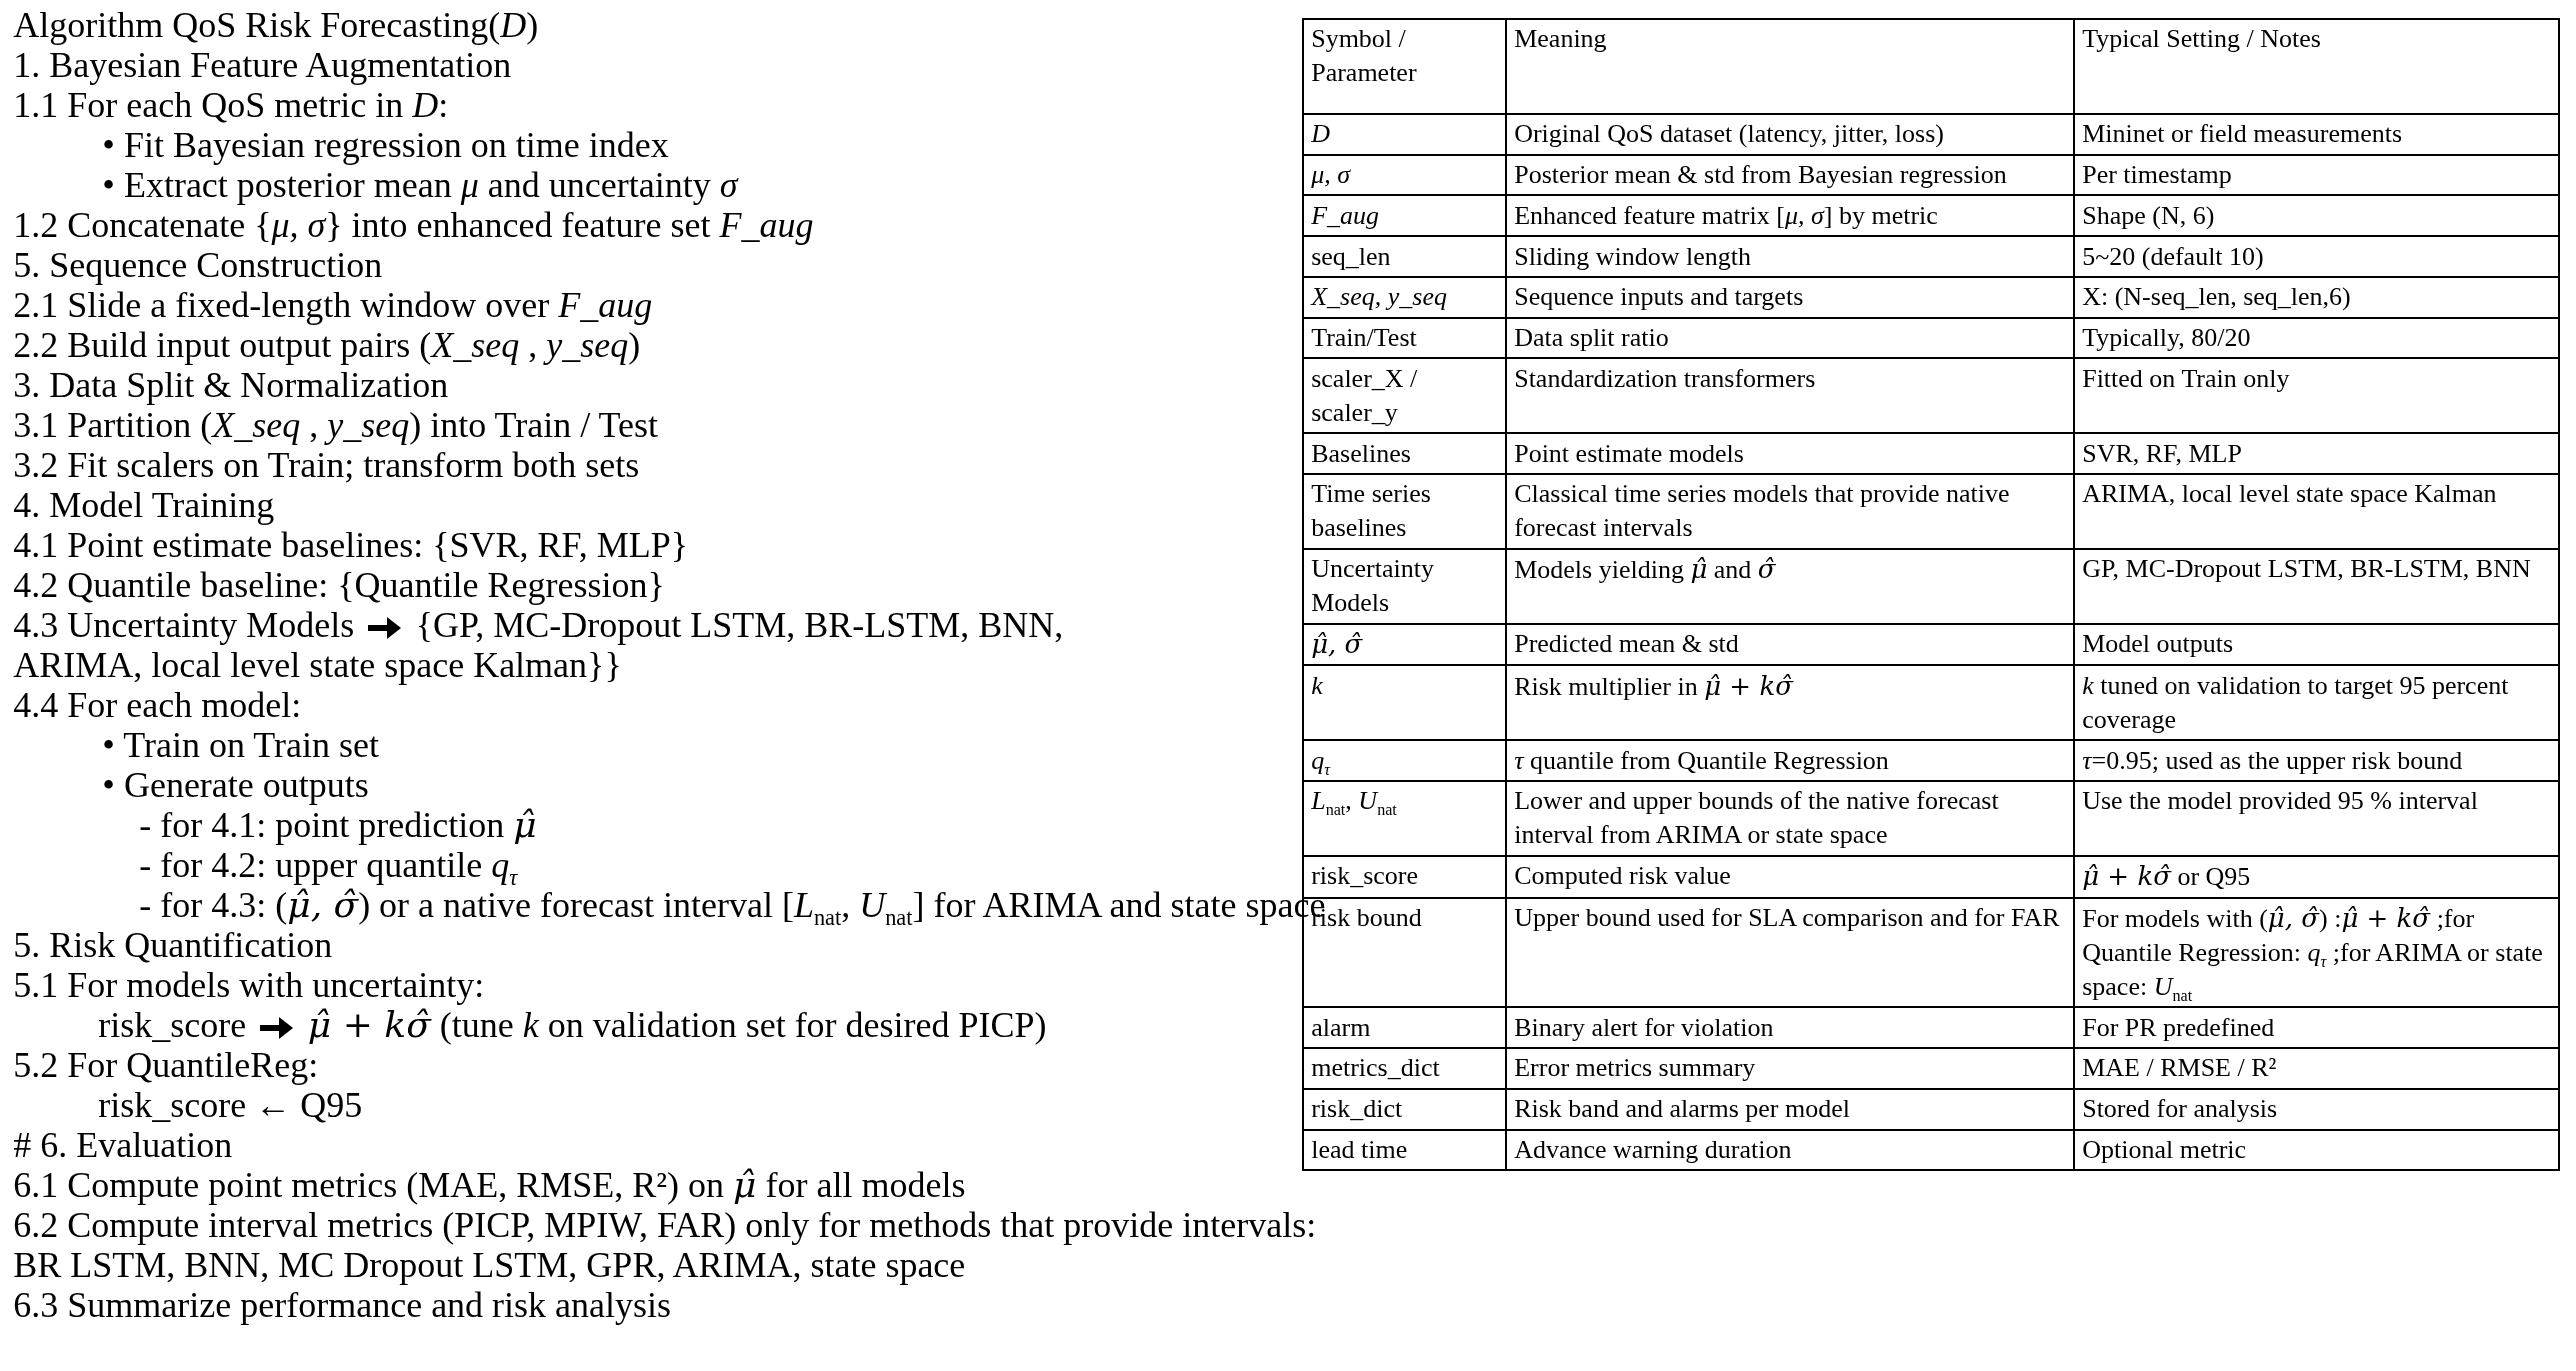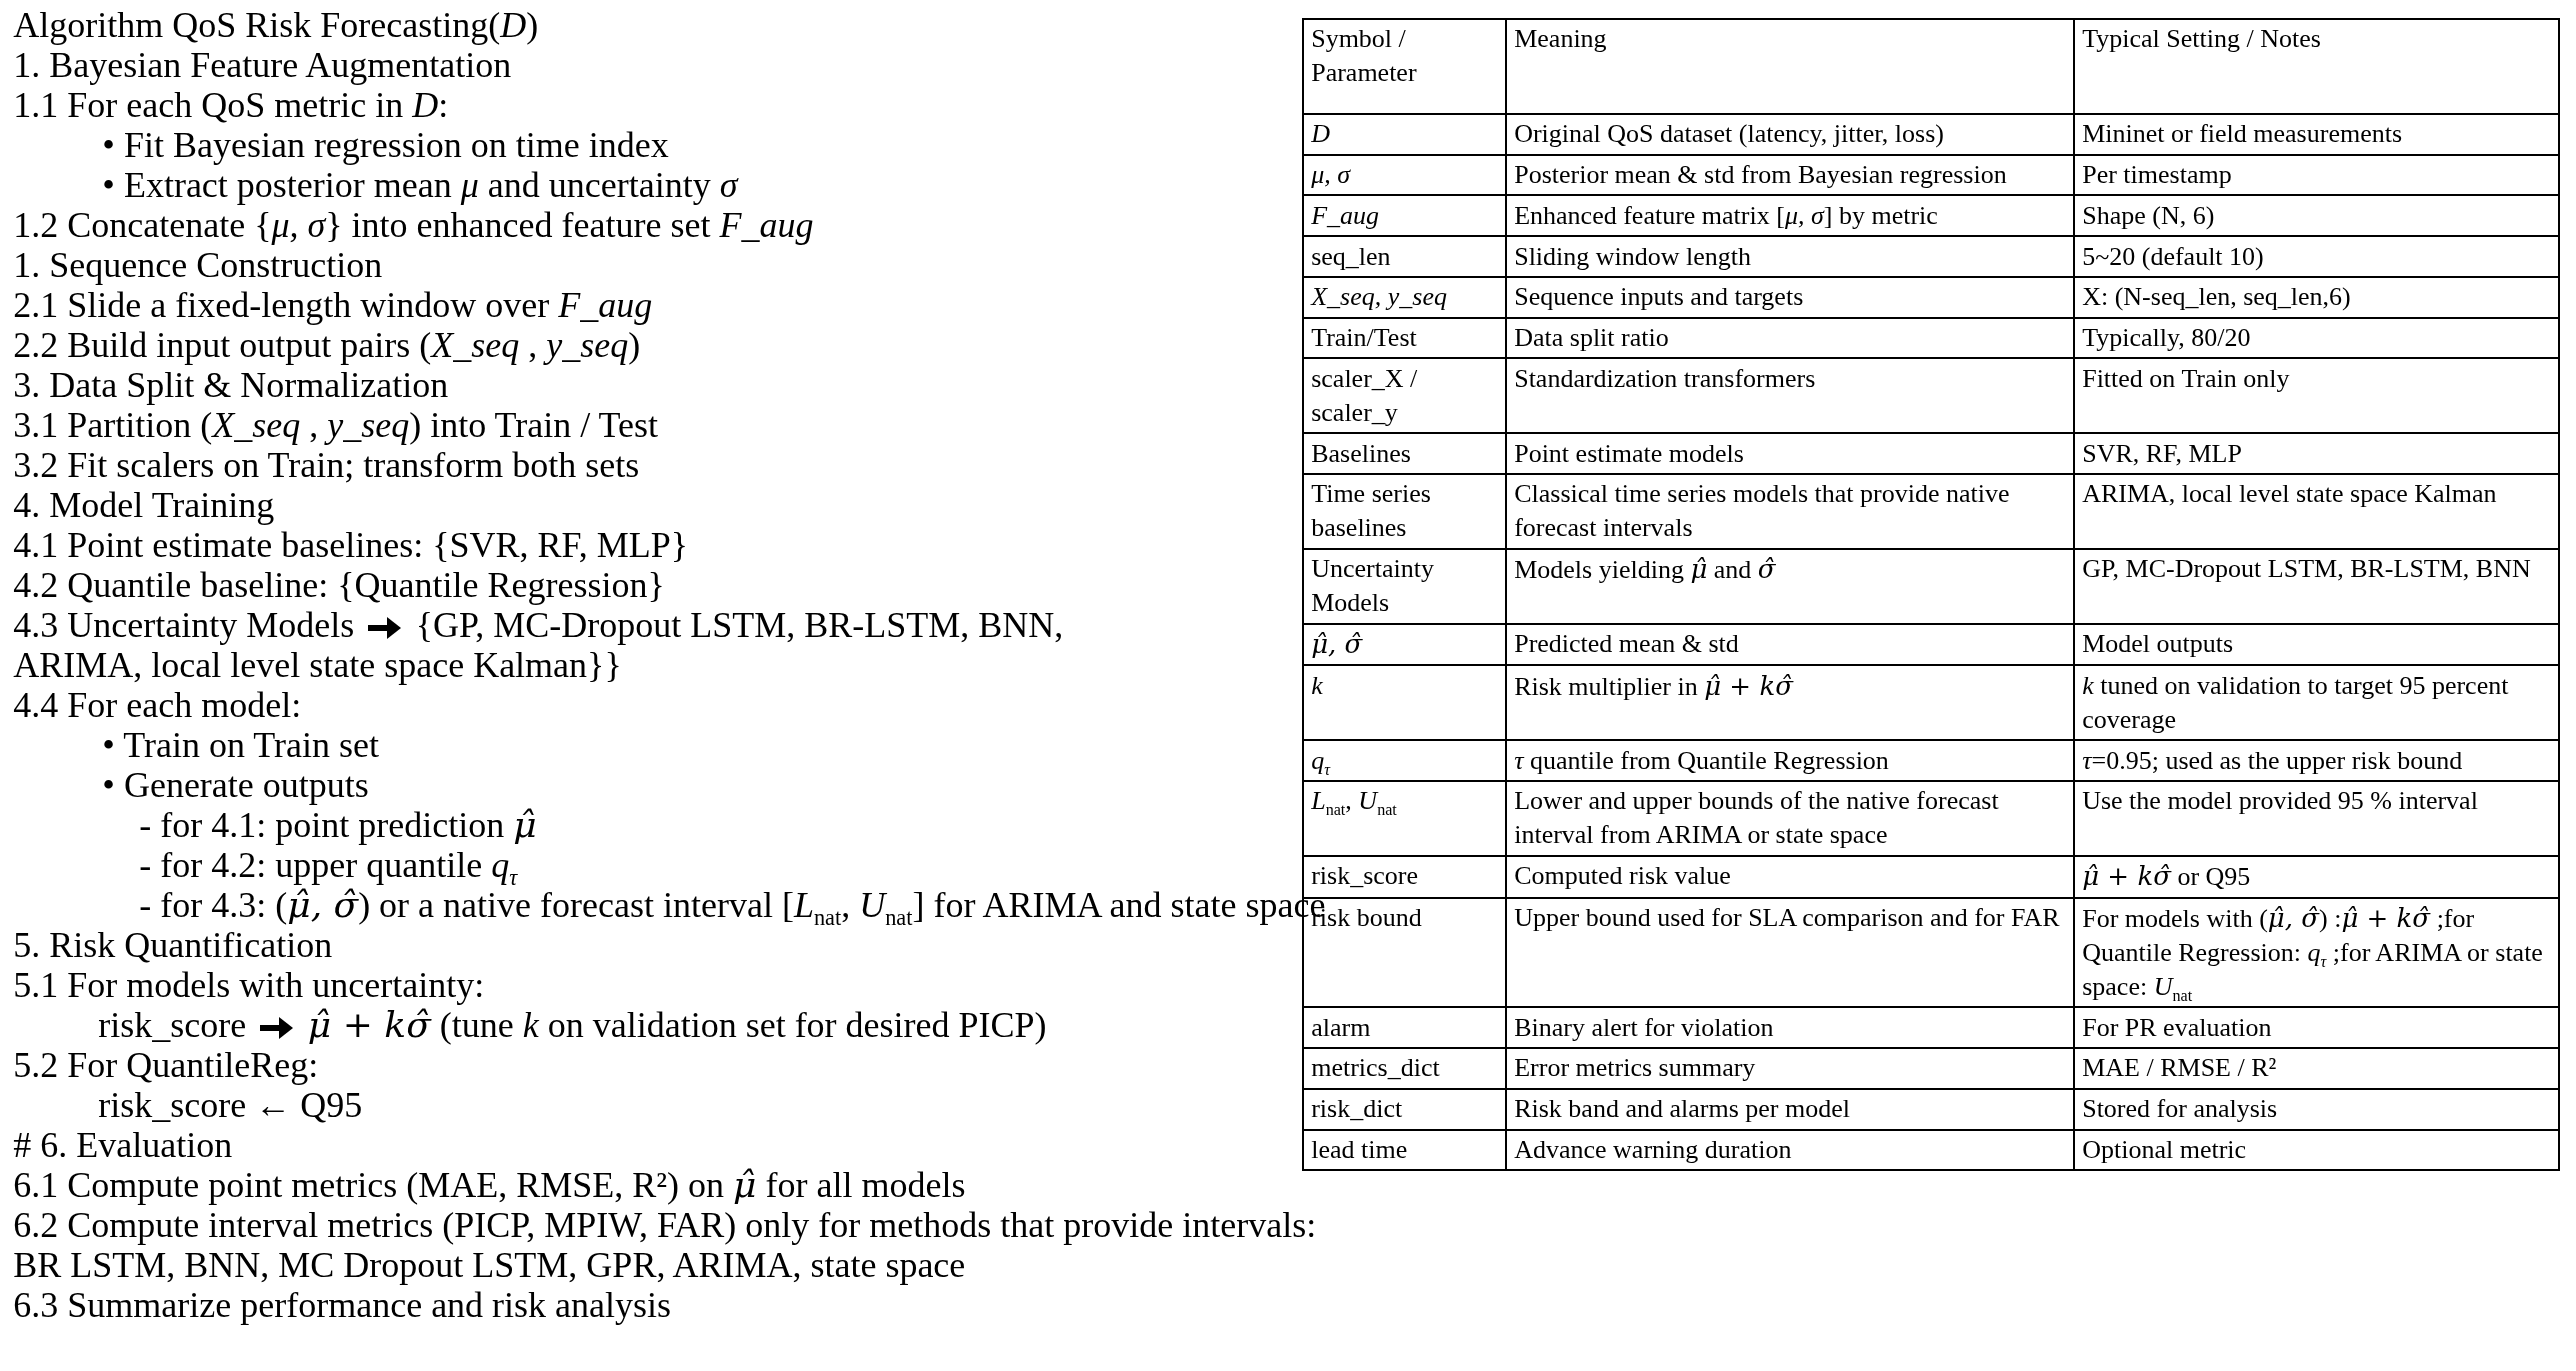--- a/index.html
+++ b/index.html
@@ -45,21 +45,21 @@
 
 <div class="page">
 
   <div class="alg">
     <div class="ln">Algorithm QoS Risk Forecasting(<i>D</i>)</div>
     <div class="ln">1. Bayesian Feature Augmentation</div>
     <div class="ln">1.1 For each QoS metric in <i>D</i>:</div>
     <div class="ln ind1">• Fit Bayesian regression on time index</div>
     <div class="ln ind1">• Extract posterior mean <i>μ</i> and uncertainty <i>σ</i></div>
     <div class="ln">1.2 Concatenate {<i>μ, σ</i>} into enhanced feature set <i>F_aug</i></div>
-    <div class="ln">1. Sequence Construction</div>
+    <div class="ln">5. Sequence Construction</div>
     <div class="ln">2.1 Slide a fixed-length window over <i>F_aug</i></div>
     <div class="ln">2.2 Build input output pairs (<i>X_seq</i> , <i>y_seq</i>)</div>
     <div class="ln">3. Data Split &amp; Normalization</div>
     <div class="ln">3.1 Partition (<i>X_seq</i> , <i>y_seq</i>) into Train / Test</div>
     <div class="ln">3.2 Fit scalers on Train; transform both sets</div>
     <div class="ln">4. Model Training</div>
     <div class="ln">4.1 Point estimate baselines: {SVR, RF, MLP}</div>
     <div class="ln">4.2 Quantile baseline: {Quantile Regression}</div>
     <div class="ln">4.3 Uncertainty Models <span class="harr"></span> {GP, MC-Dropout LSTM, BR-LSTM, BNN,</div>
     <div class="ln">ARIMA, local level state space Kalman}}</div>
@@ -172,21 +172,21 @@
           <td><span class="dv"><i>μ̂</i> + <i>kσ̂</i></span> or Q95</td>
         </tr>
         <tr>
           <td>risk bound</td>
           <td>Upper bound used for SLA comparison and for FAR</td>
           <td>For models with (<span class="dv"><i>μ̂, σ̂</i></span>) :<span class="dv"><i>μ̂</i> + <i>kσ̂</i></span> ;for Quantile Regression: <i>q<sub>τ</sub></i> ;for ARIMA or state space: <i>U</i><sub>nat</sub></td>
         </tr>
         <tr>
           <td>alarm</td>
           <td>Binary alert for violation</td>
-          <td>For PR evaluation</td>
+          <td>For PR predefined</td>
         </tr>
         <tr>
           <td>metrics_dict</td>
           <td>Error metrics summary</td>
           <td>MAE / RMSE / R²</td>
         </tr>
         <tr>
           <td>risk_dict</td>
           <td>Risk band and alarms per model</td>
           <td>Stored for analysis</td>

